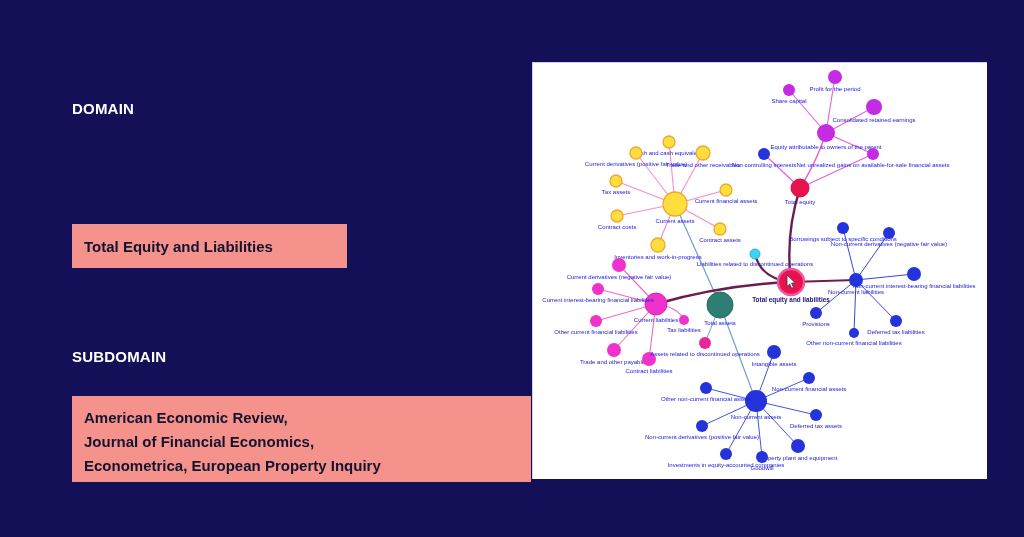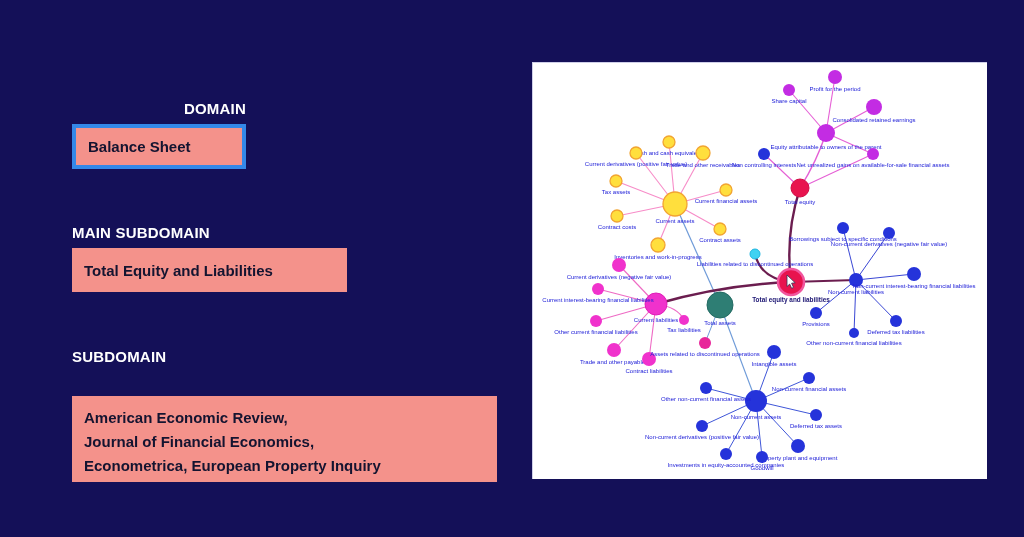--- a/index.html
+++ b/index.html
@@ -18,45 +18,41 @@
     display:flex;align-items:center;box-sizing:border-box;
     padding:0 12px;
   }
   .box.selected{border:4px solid #3488e8;}
   .box.multiline{display:block;padding:10px 12px;line-height:24px;}
   #sec-domain{top:100px;text-align:right;}
   #sec-domain .box{width:174px;height:45px;}
   #sec-subdomain{top:224px;}
   #sec-subdomain .box{width:275px;height:44px;}
   #sec-databases{top:348px;}
-  #sec-databases .box{width:425px;height:86px;margin-top:31px;}
+  #sec-databases .box{width:459px;height:86px;margin-top:31px;}
   .panel{
     position:absolute;left:532px;top:62px;width:454px;height:416px;
     background:#ffffff;border-left:1px solid #cfcfe8;border-top:1px solid #cfcfe8;
   }
   .panel svg{position:absolute;left:0;top:0;}
   .nlabel{
     font-family:"Liberation Sans",sans-serif;font-size:6px;fill:#2121d8;
   }
   .nlabel.bold{font-weight:bold;fill:#1b1472;font-size:6.4px;}
 </style>
 </head>
 <body>
 
 <div>
 
   <section class="section" id="sec-domain">
     <div class="heading">DOMAIN</div>
-    <div class="box selected">
-      <span>Balance Sheet</span>
-    </div>
   </section>
 
   <section class="section" id="sec-subdomain">
-    <div class="heading">MAIN SUBDOMAIN</div>
     <div class="box">
       <span>Total Equity and Liabilities</span>
     </div>
   </section>
 
   <section class="section" id="sec-databases">
     <div class="heading">SUBDOMAIN</div>
     <div class="box multiline">
       <div>American Economic Review,</div>
       <div>Journal of Financial Economics,</div>

